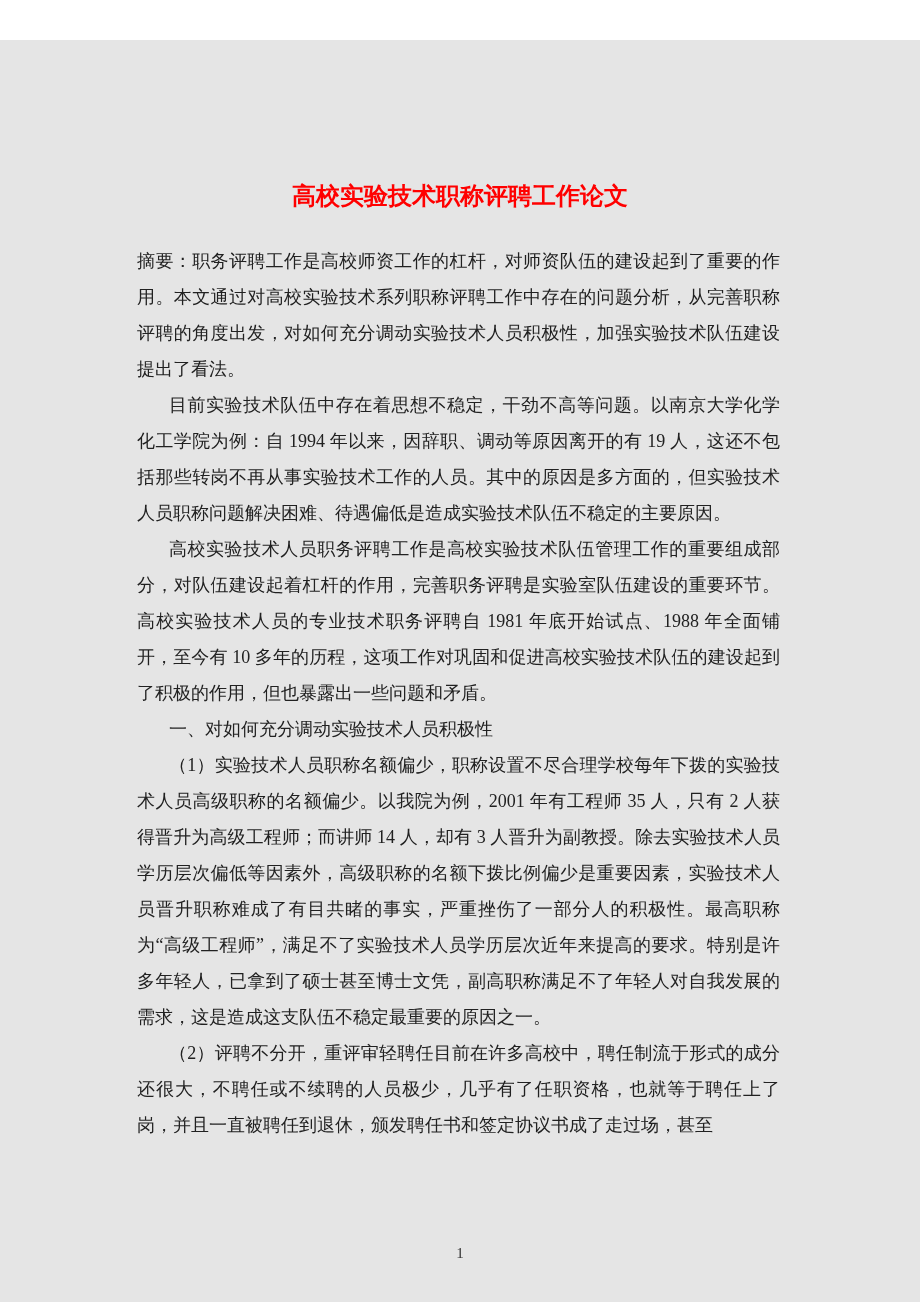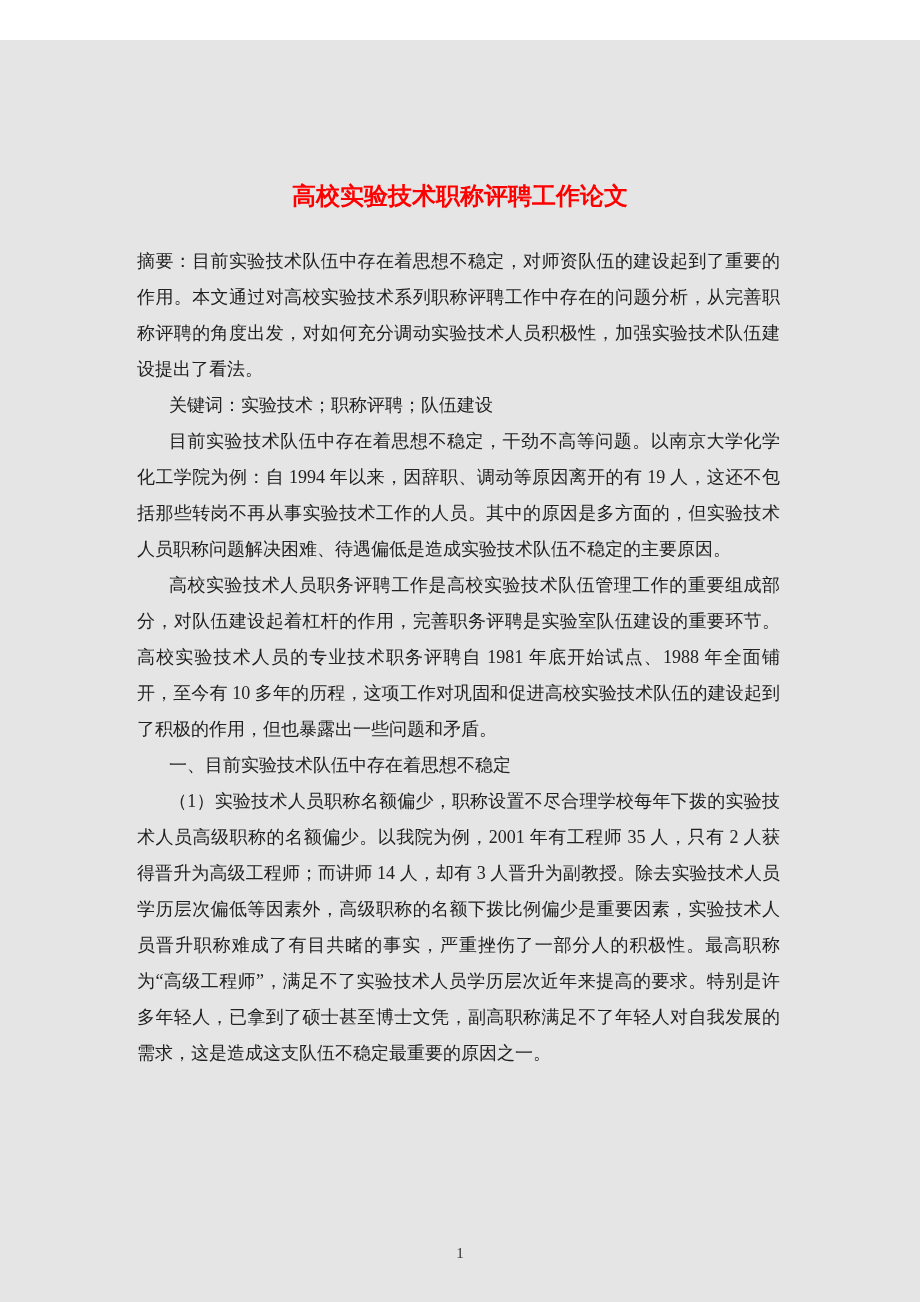--- a/index.html
+++ b/index.html
@@ -49,22 +49,22 @@
     color: #333333;
   }
 </style>
 </head>
 <body>
 
 <div class="page" style="background: #e5e5e5; color: rgb(33, 33, 33); margin-top: 40px;">
   <h1 class="doc-title" style="color: rgb(255, 0, 0);">高校实验技术职称评聘工作论文</h1>
 
   <div class="content">
-      <p class="para">摘要：目前实验技术队伍中存在着思想不稳定，对师资队伍的建设起到了重要的作用。本文通过对高校实验技术系列职称评聘工作中存在的问题分析，从完善职称评聘的角度出发，对如何充分调动实验技术人员积极性，加强实验技术队伍建设提出了看法。</p>
-      <p class="para indent">关键词：实验技术；职称评聘；队伍建设</p>
+      <p class="para">摘要：职务评聘工作是高校师资工作的杠杆，对师资队伍的建设起到了重要的作用。本文通过对高校实验技术系列职称评聘工作中存在的问题分析，从完善职称评聘的角度出发，对如何充分调动实验技术人员积极性，加强实验技术队伍建设提出了看法。</p>
       <p class="para indent">目前实验技术队伍中存在着思想不稳定，干劲不高等问题。以南京大学化学化工学院为例：自 1994 年以来，因辞职、调动等原因离开的有 19 人，这还不包括那些转岗不再从事实验技术工作的人员。其中的原因是多方面的，但实验技术人员职称问题解决困难、待遇偏低是造成实验技术队伍不稳定的主要原因。</p>
       <p class="para indent">高校实验技术人员职务评聘工作是高校实验技术队伍管理工作的重要组成部分，对队伍建设起着杠杆的作用，完善职务评聘是实验室队伍建设的重要环节。高校实验技术人员的专业技术职务评聘自 1981 年底开始试点、1988 年全面铺开，至今有 10 多年的历程，这项工作对巩固和促进高校实验技术队伍的建设起到了积极的作用，但也暴露出一些问题和矛盾。</p>
-      <p class="para indent">一、目前实验技术队伍中存在着思想不稳定</p>
+      <p class="para indent">一、对如何充分调动实验技术人员积极性</p>
       <p class="para indent">（1）实验技术人员职称名额偏少，职称设置不尽合理学校每年下拨的实验技术人员高级职称的名额偏少。以我院为例，2001 年有工程师 35 人，只有 2 人获得晋升为高级工程师；而讲师 14 人，却有 3 人晋升为副教授。除去实验技术人员学历层次偏低等因素外，高级职称的名额下拨比例偏少是重要因素，实验技术人员晋升职称难成了有目共睹的事实，严重挫伤了一部分人的积极性。最高职称为“高级工程师”，满足不了实验技术人员学历层次近年来提高的要求。特别是许多年轻人，已拿到了硕士甚至博士文凭，副高职称满足不了年轻人对自我发展的需求，这是造成这支队伍不稳定最重要的原因之一。</p>
+      <p class="para indent">（2）评聘不分开，重评审轻聘任目前在许多高校中，聘任制流于形式的成分还很大，不聘任或不续聘的人员极少，几乎有了任职资格，也就等于聘任上了岗，并且一直被聘任到退休，颁发聘任书和签定协议书成了走过场，甚至</p>
     </div>
 
   <div class="page-number">1</div>
 </div>
 
 </body></html>

